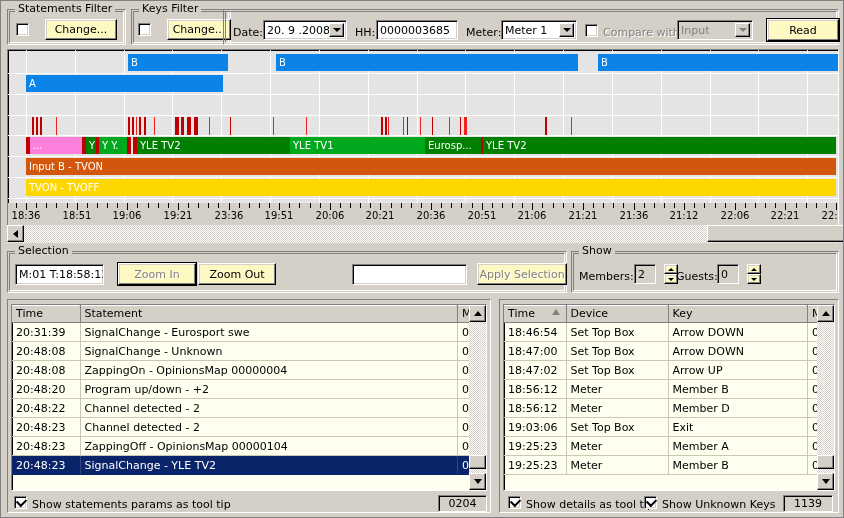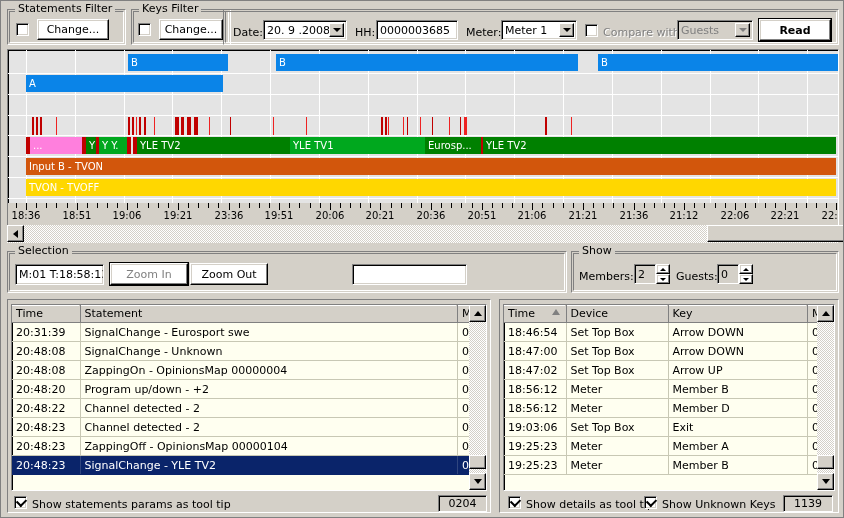--- a/index.html
+++ b/index.html
@@ -32,28 +32,28 @@
     pointer-events:none;
   }
   .grp > .cap {
     position: absolute; top: -7px; left: 7px;
     background: #d4d0c8; padding: 0 3px;
     font-size: 11px; line-height: 11px; z-index: 2;
   }
 
   .btn {
     position: absolute;
-    background: #ffffff;
+    background: #fef9c3;
     border: 1px solid;
     border-color: #fff #000 #000 #fff;
     box-shadow: inset -1px -1px 0 #808080, inset 1px 1px 0 #d4d0c8;
     font-family: "DejaVu Sans", "Liberation Sans", sans-serif;
     font-size: 11px; color: #000;
     display:flex; align-items:center; justify-content:center;
-    box-sizing:border-box; cursor: default; user-select:none;
+    box-sizing:border-box; cursor: default; user-select:none;margin-left:8px;
   }
   .btn.def { border-color:#fff #000 #000 #fff; outline:1px solid #000; outline-offset:0; }
   .btn.dis { color:#808080; text-shadow: 1px 1px 0 #fff; }
 
   .field {
     position:absolute; background:#fff;
     border:1px solid; border-color:#808080 #fff #fff #808080;
     box-shadow: inset 1px 1px 0 #000, inset -1px -1px 0 #d4d0c8;
     box-sizing:border-box; display:flex; align-items:center;
     padding-left:3px; font-size:11px; overflow:hidden; white-space:nowrap;
@@ -225,28 +225,28 @@
       </div>
     <div class="arrow">
         <i class="tri-d"></i>
       </div>
   </div>
 
   <div class="chk" style="left:584px; top:23px;"></div>
   <span class="lbl dis" style="left:602px; top:25px;">Compare with:</span>
   <div class="combo dis" style="left:676px; top:19px; width:76px; height:20px;">
     <div class="cbox">
-        <span>Guests</span>
+        <span>Input</span>
       </div>
     <div class="arrow">
         <i class="tri-d"></i>
       </div>
   </div>
 
-  <div class="btn def" style="left:758px; top:18px; width:72px; height:22px;font-weight:bold;">Read</div>
+  <div class="btn def" style="left:758px; top:18px; width:72px; height:22px;">Read</div>
 
   <div id="timeline-panel">
     <div id="tl-grid">
         <div class="grid-v" style="left: 18px;"></div>
         <div class="grid-v" style="left: 67px;"></div>
         <div class="grid-v" style="left: 116px;"></div>
         <div class="grid-v" style="left: 164px;"></div>
         <div class="grid-v" style="left: 213px;"></div>
         <div class="grid-v" style="left: 262px;"></div>
         <div class="grid-v" style="left: 311px;"></div>
@@ -464,20 +464,21 @@
     <div class="sb-thumb" id="hthumb" style="left: 700px; width: 147px;"></div>
   </div>
 
   <div class="grp" style="left:6px; top:250px; width:560px; height:42px;">
     <span class="cap">Selection</span>
   </div>
   <div class="field" style="left:14px; top:263px; width:89px; height:21px;">M:01 T:18:58:13</div>
   <div class="btn def dis" style="left:109px; top:262px; width:78px; height:22px;">Zoom In</div>
   <div class="btn" style="left:189px; top:262px; width:78px; height:22px;">Zoom Out</div>
   <div class="field" style="left:351px; top:263px; width:115px; height:21px;"></div>
+  <div class="btn dis" style="left:468px; top:262px; width:90px; height:22px;">Apply Selection</div>
 
   <div class="grp" style="left:570px; top:250px; width:268px; height:42px;">
     <span class="cap">Show</span>
   </div>
   <span class="lbl" style="left:578px; top:269px;">Members:</span>
   <div class="field flat" style="left:633px; top:263px; width:22px; height:20px;">2</div>
   <div class="spin" style="position:absolute; left:655px; top:263px; width:14px; height:20px;">
     <div class="btn" style="left:0; top:0; width:14px; height:10px;">
         <i class="tri-u" style="border-bottom-width:3px;border-left-width:3px;border-right-width:3px;"></i>
       </div>

